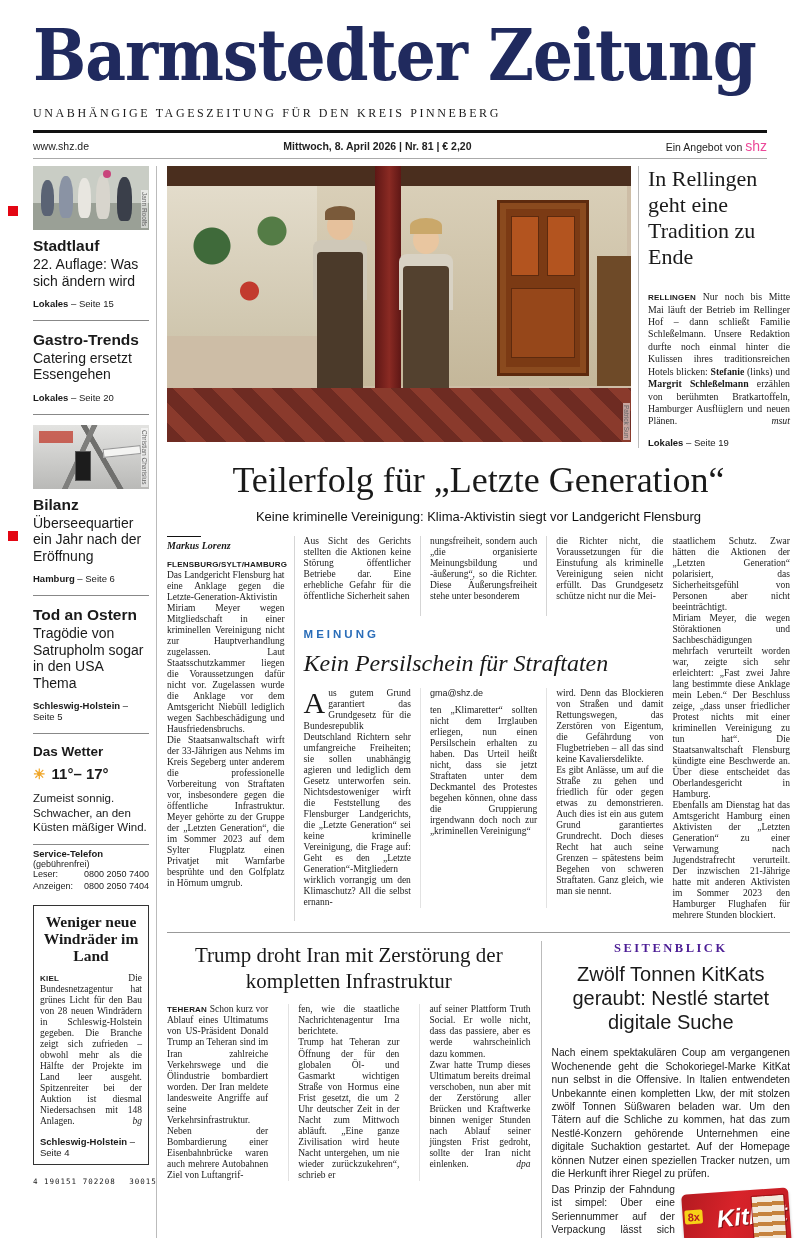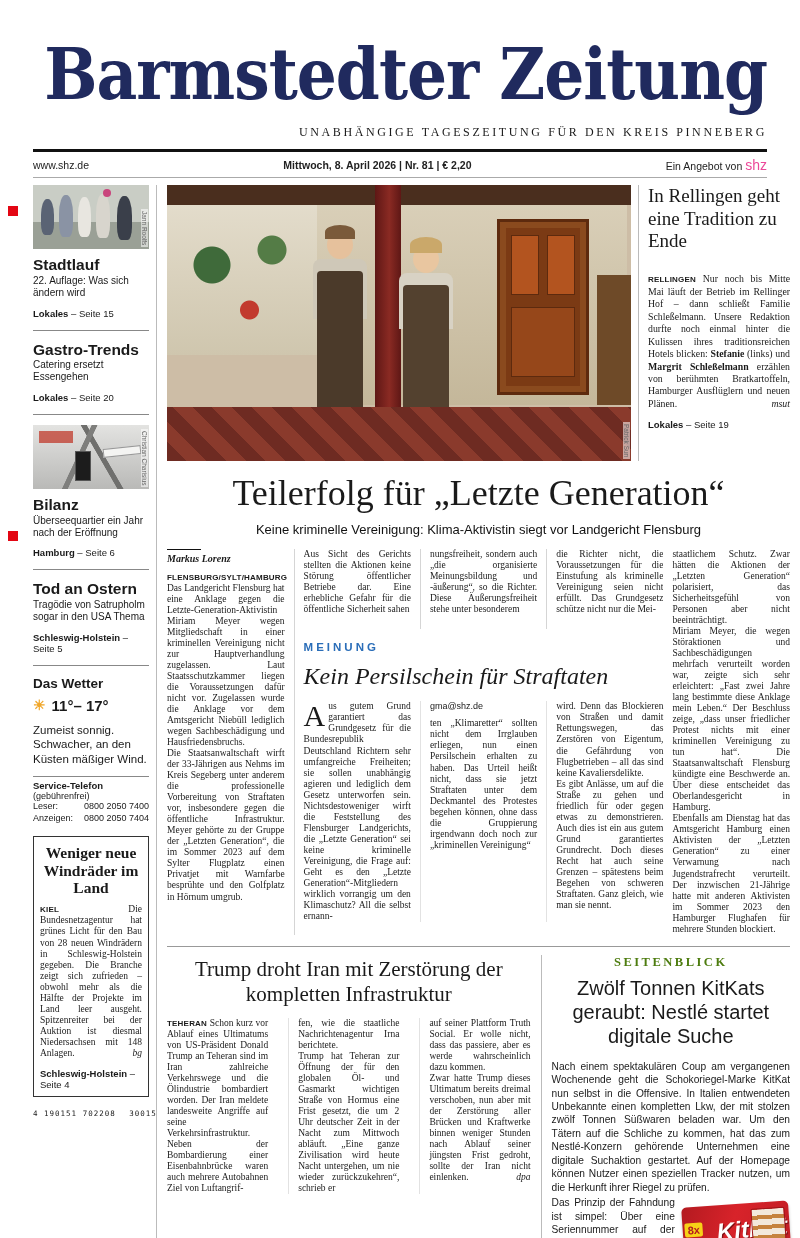--- a/index.html
+++ b/index.html
@@ -3,21 +3,21 @@
 <meta charset="utf-8">
 <style>
   * { margin:0; padding:0; box-sizing:border-box; }
   html,body { background:#fff; }
   .page {
     position:relative; width:800px; height:1238px; margin:0 auto;
     background:#fff; overflow:hidden; color:#1a1a1a;
     font-family:"Liberation Serif", serif;
   }
   
-  .masthead { padding:39px 33px 0 33px; text-align:right; }
+  .masthead { padding:20px 33px 0 33px; text-align:left; }
   .mast-title {
     font-family:"DejaVu Serif", serif; font-weight:bold; color:#202a5e;
     font-size:63px; line-height:1.02; letter-spacing:-1px; transform:scaleY(1.12);
     transform-origin:top center;
   }
   .mast-sub {
     margin-top:22px; font-family:"Liberation Serif", serif; font-size:12px;
     letter-spacing:2.6px; color:#1a1a1a;
   }
   .thick-rule { height:3px; background:#111; margin:9px 33px 0 33px; }
@@ -34,21 +34,21 @@
   .main { flex:1; padding-left:10px; min-width:0; }
   .redsq { position:absolute; left:8px; width:10px; height:10px; background:#e30613; }
   
   .s-photo { position:relative; width:100%; height:64px; margin-bottom:7px; overflow:hidden; }
   .vcredit {
     position:absolute; right:1px; bottom:2px; writing-mode:vertical-rl;
     font-family:"Liberation Sans", sans-serif; font-size:6.5px; color:#666;
     background:rgba(255,255,255,.55); padding:2px 0;
   }
   .s-kicker { font-family:"Liberation Sans", sans-serif; font-weight:bold; font-size:15.5px; line-height:1.15; }
-  .s-title  { font-family:"Liberation Sans", sans-serif; font-size:10px; line-height:1.18; margin-top:1px; }
+  .s-title  { font-family:"Liberation Sans", sans-serif; font-size:14px; line-height:1.18; margin-top:1px; }
   .s-ref { font-family:"Liberation Sans", sans-serif; font-size:9.5px; margin-top:9px; }
   .s-ref b { font-weight:bold; }
   .s-div { border-top:1px solid #888; margin:11px 0 10px 0; }
   .weather-label { font-family:"Liberation Sans", sans-serif; font-weight:bold; font-size:13.5px; }
   .weather-temp { display:flex; align-items:center; gap:6px; margin-top:6px;
     font-family:"Liberation Sans", sans-serif; font-weight:bold; font-size:15px; }
   .sun { color:#f0a72b; font-size:14px; line-height:1; }
   .weather-text { font-family:"Liberation Sans", sans-serif; font-size:11.5px; line-height:1.25; margin-top:9px; }
   .service { border-top:1px solid #888; margin-top:10px; padding-top:3px;
     font-family:"Liberation Sans", sans-serif; font-size:9px; }
@@ -60,21 +60,21 @@
     line-height:1.12; text-align:center; margin-bottom:8px; }
   .small-body { font-size:9.5px; line-height:1.24; text-align:justify; hyphens:auto; }
   .inline-kicker { font-family:"Liberation Sans", sans-serif; font-weight:bold; font-size:8px; letter-spacing:.2px; }
   .agency { float:right; font-style:italic; }
   .barcode { margin-top:12px; width:118px; }
   .barcode-nums { font-family:"DejaVu Sans Mono", monospace; font-size:7.5px; letter-spacing:1px; white-space:nowrap; }
   
   .row1 { display:flex; }
   .main-photo { position:relative; flex:1; height:276px; overflow:hidden; background:#cdbda6; }
   .rell { width:152px; flex:none; padding-left:9px; margin-left:7px; border-left:1px solid #bbb; }
-  .rell-title { font-family:"Liberation Serif", serif; font-size:19px; line-height:1.18; font-weight:normal; }
+  .rell-title { font-family:"Liberation Serif", serif; font-size:22px; line-height:1.18; font-weight:normal; }
   .rell-body { margin-top:21px; font-size:9.8px; line-height:1.27; text-align:justify; hyphens:auto; }
   .rell-body b { font-weight:bold; }
   
   .ph { position:absolute; }
   
   .lead-head { text-align:center; font-family:"Liberation Serif", serif; font-size:36px;
     line-height:1.05; margin:14px 0 9px 0; font-weight:normal; }
   .lead-deck { text-align:center; font-family:"Liberation Sans", sans-serif; font-size:13px; color:#111; margin-bottom:12px; }
   
   .artrow { display:flex; gap:9px; margin-top:4px; }
@@ -110,21 +110,21 @@
   .bottom-rule { border-top:1px solid #999; margin:11px 0 8px 0; }
   .bottomrow { display:flex; gap:10px; }
   .trump { flex:3.05; min-width:0; }
   .trump-head { text-align:center; font-family:"Liberation Serif", serif; font-size:21px;
     line-height:1.22; font-weight:normal; margin:2px 10px 10px 10px; }
   .tcols { display:flex; gap:20px; }
   .tcol { flex:1; min-width:0; }
   .tcol + .tcol { border-left:1px solid #e2e2e2; padding-left:9px; }
   .blick { flex:2; min-width:0; border-left:1px solid #bbb; padding-left:10px; }
   .blick-label { text-align:center; font-family:"Liberation Serif", serif; font-weight:bold;
-    color:#4d7c0f; font-size:12.5px; letter-spacing:2.5px; margin-bottom:6px; }
+    color:#4c1d95; font-size:12.5px; letter-spacing:2.5px; margin-bottom:6px; }
   .blick-head { text-align:center; font-family:"Liberation Sans", sans-serif; font-size:20px;
     line-height:1.2; font-weight:normal; margin-bottom:12px; }
   .blick-body { font-family:"Liberation Sans", sans-serif; font-size:10.2px; line-height:1.32;
     text-align:justify; hyphens:auto; }
   .blick-flex { display:flex; gap:8px; margin-top:2px; }
   .blick-left { flex:1.15; min-width:0; }
   .kitwrap { flex:1; position:relative; padding-top:8px; }
   .kitkat { position:relative; width:100%; height:58px; background:linear-gradient(110deg,#b31a20,#d8232a 45%,#c01d24);
     border-radius:5px; transform:rotate(-4deg); box-shadow:0 2px 3px rgba(0,0,0,.25); overflow:hidden; }
   .kit-logo { position:absolute; left:34px; top:12px; font-family:"Liberation Sans", sans-serif;

